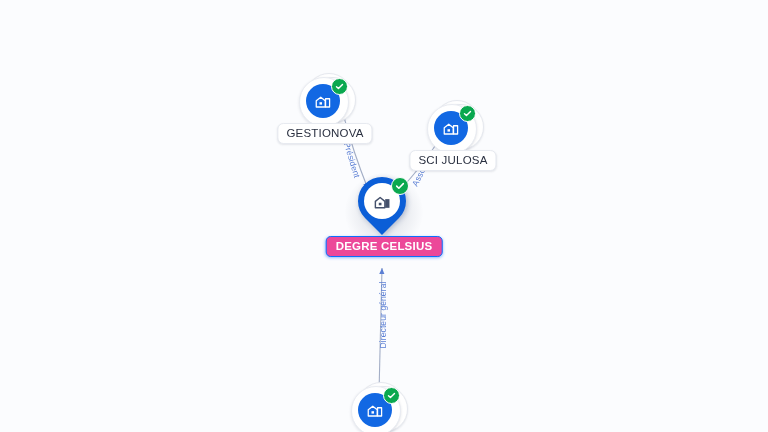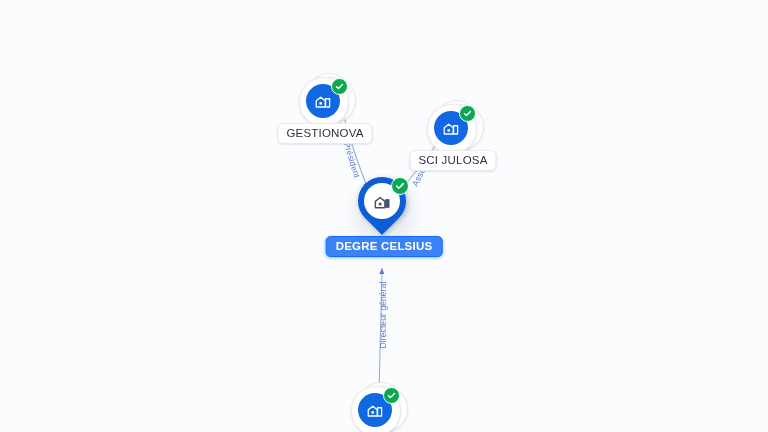--- a/index.html
+++ b/index.html
@@ -156,21 +156,21 @@
     font-size: 11.5px;
     letter-spacing: .2px;
     padding: 3px 8px 4px 8px;
     border-radius: 6px;
     background: #ffffff;
     color: #2a3040;
     border: 1px solid #e7eaf0;
     box-shadow: 0 1px 2px rgba(30,40,70,.10);
   }
   .node-label.selected {
-    background: #3b82f6;
+    background: #ec4899;
     color: #ffffff;
     font-weight: bold;
     border: 1px solid #0d6efd;
     border-radius: 5px;
     font-size: 11.5px;
     padding: 3px 9px 4px 9px;
     box-shadow: 0 1px 3px rgba(13,110,253,.45);
   }
 
   

